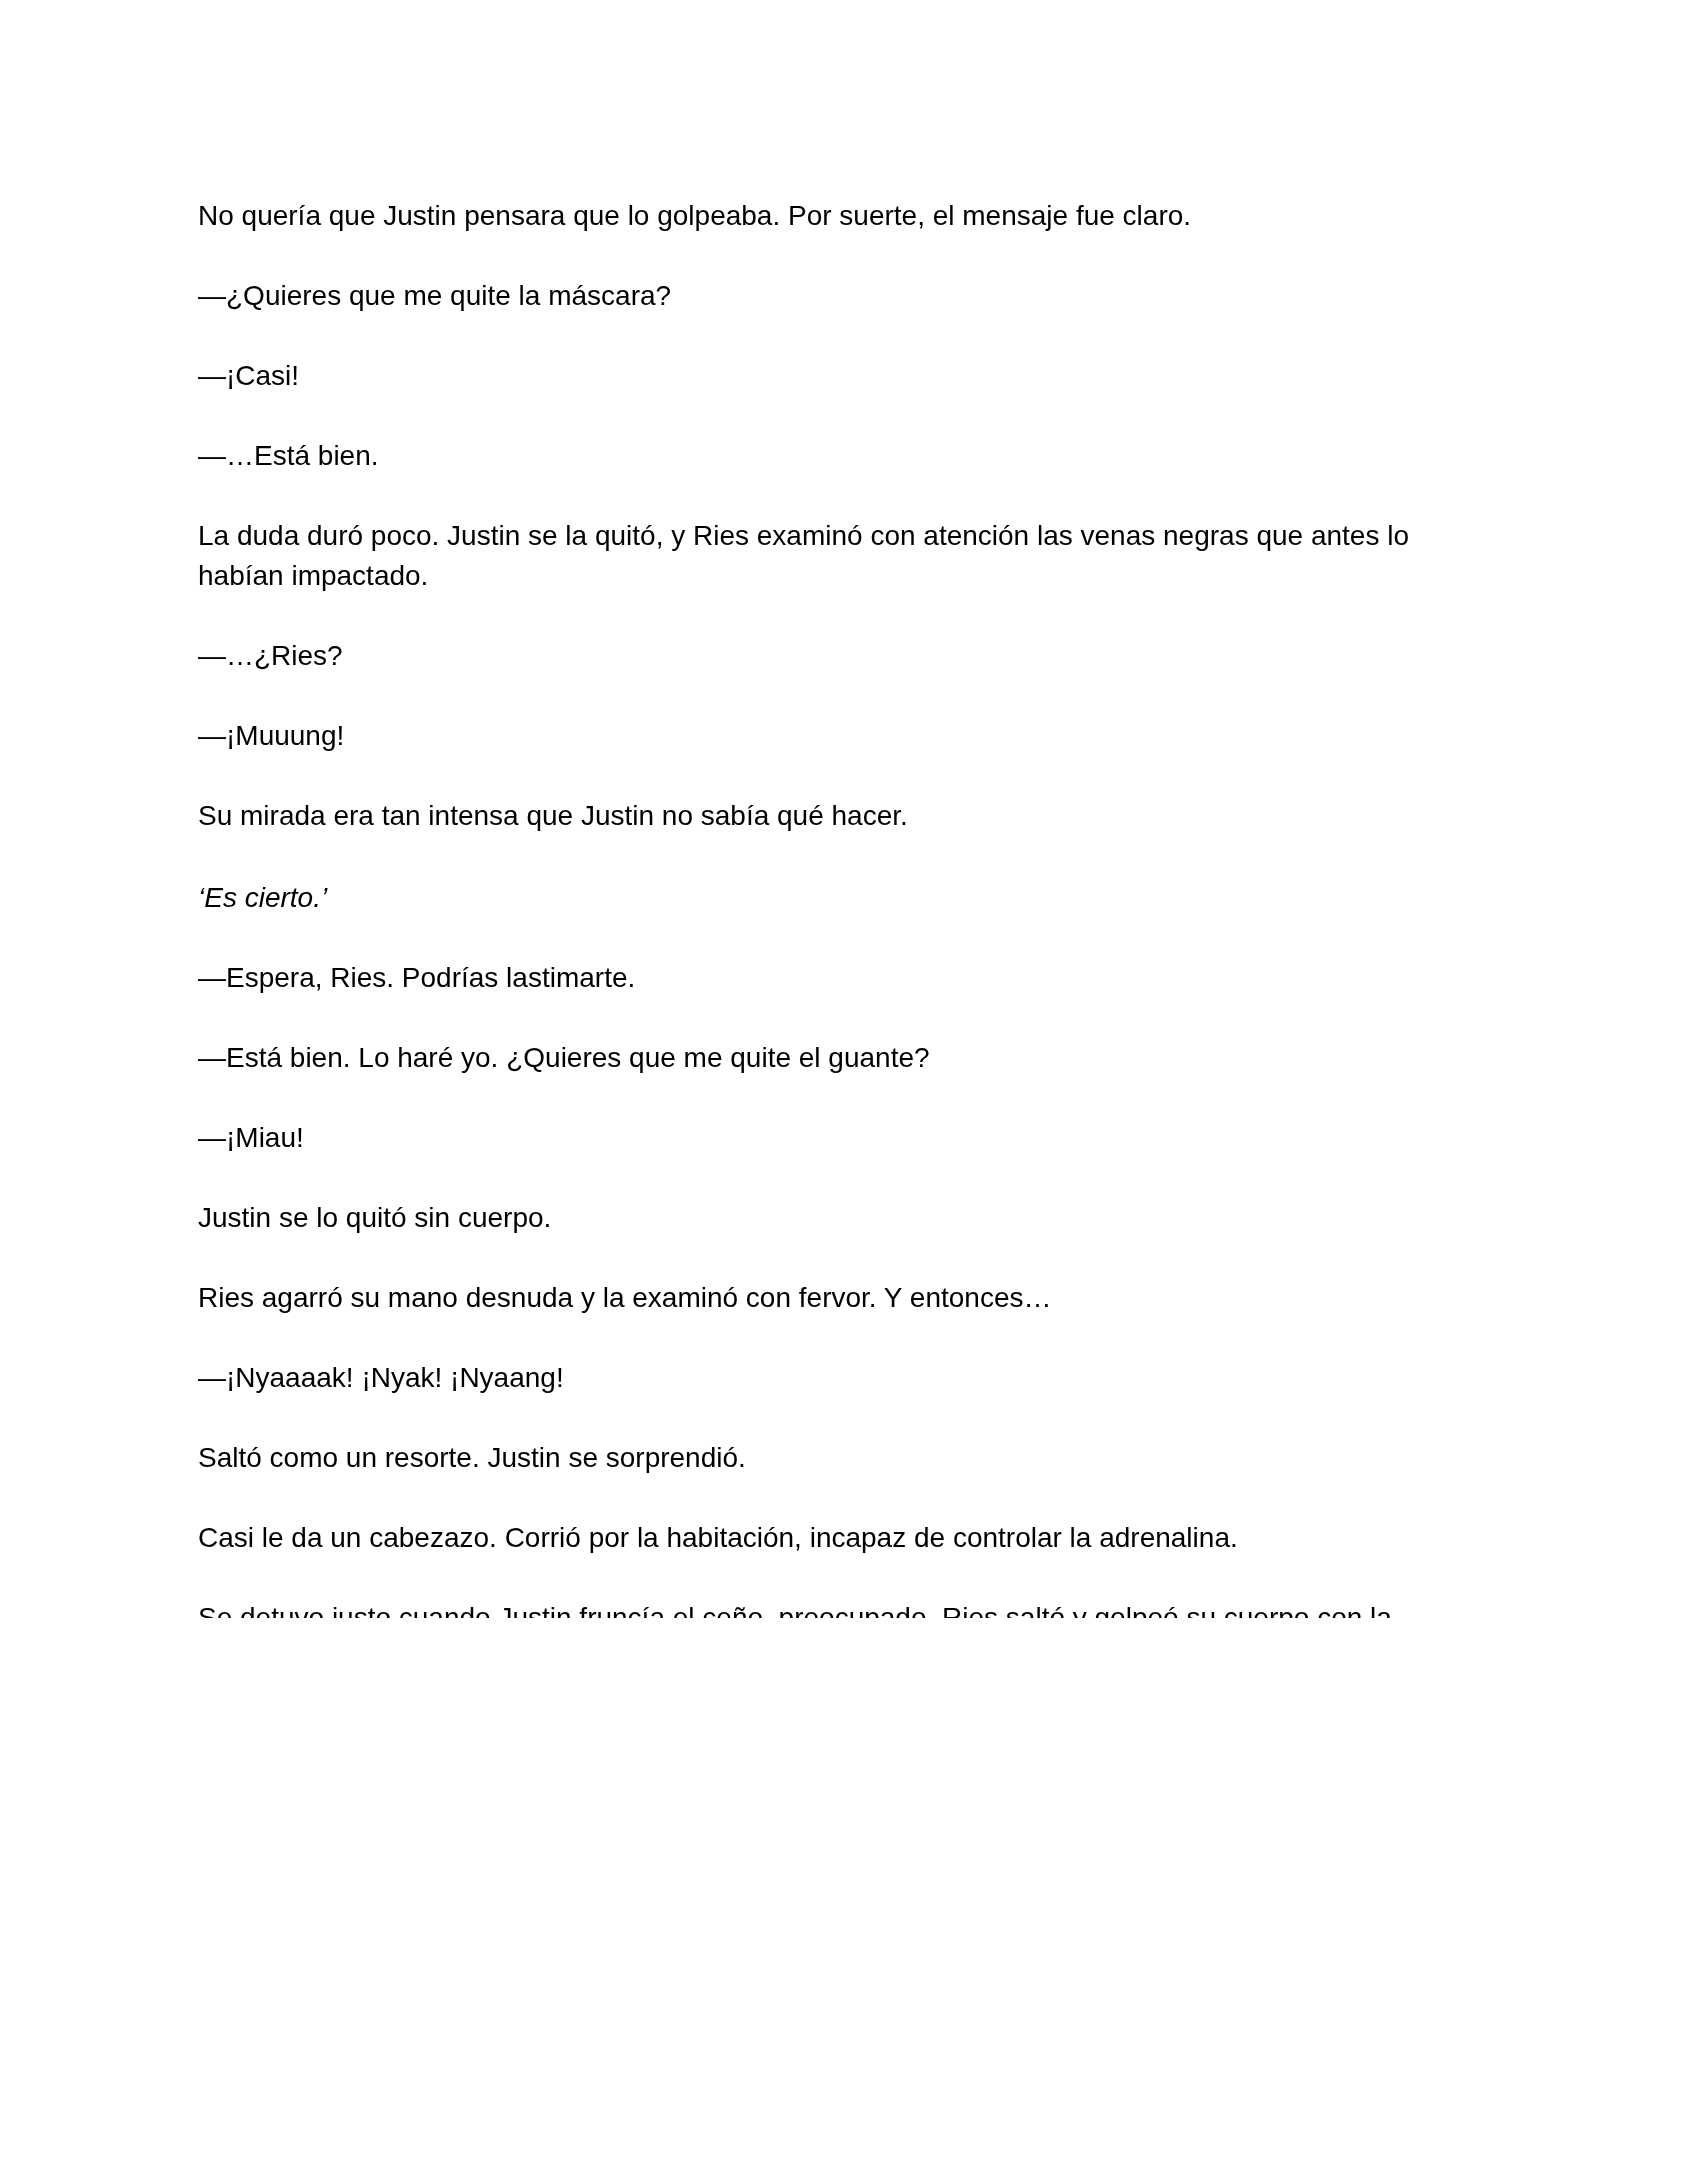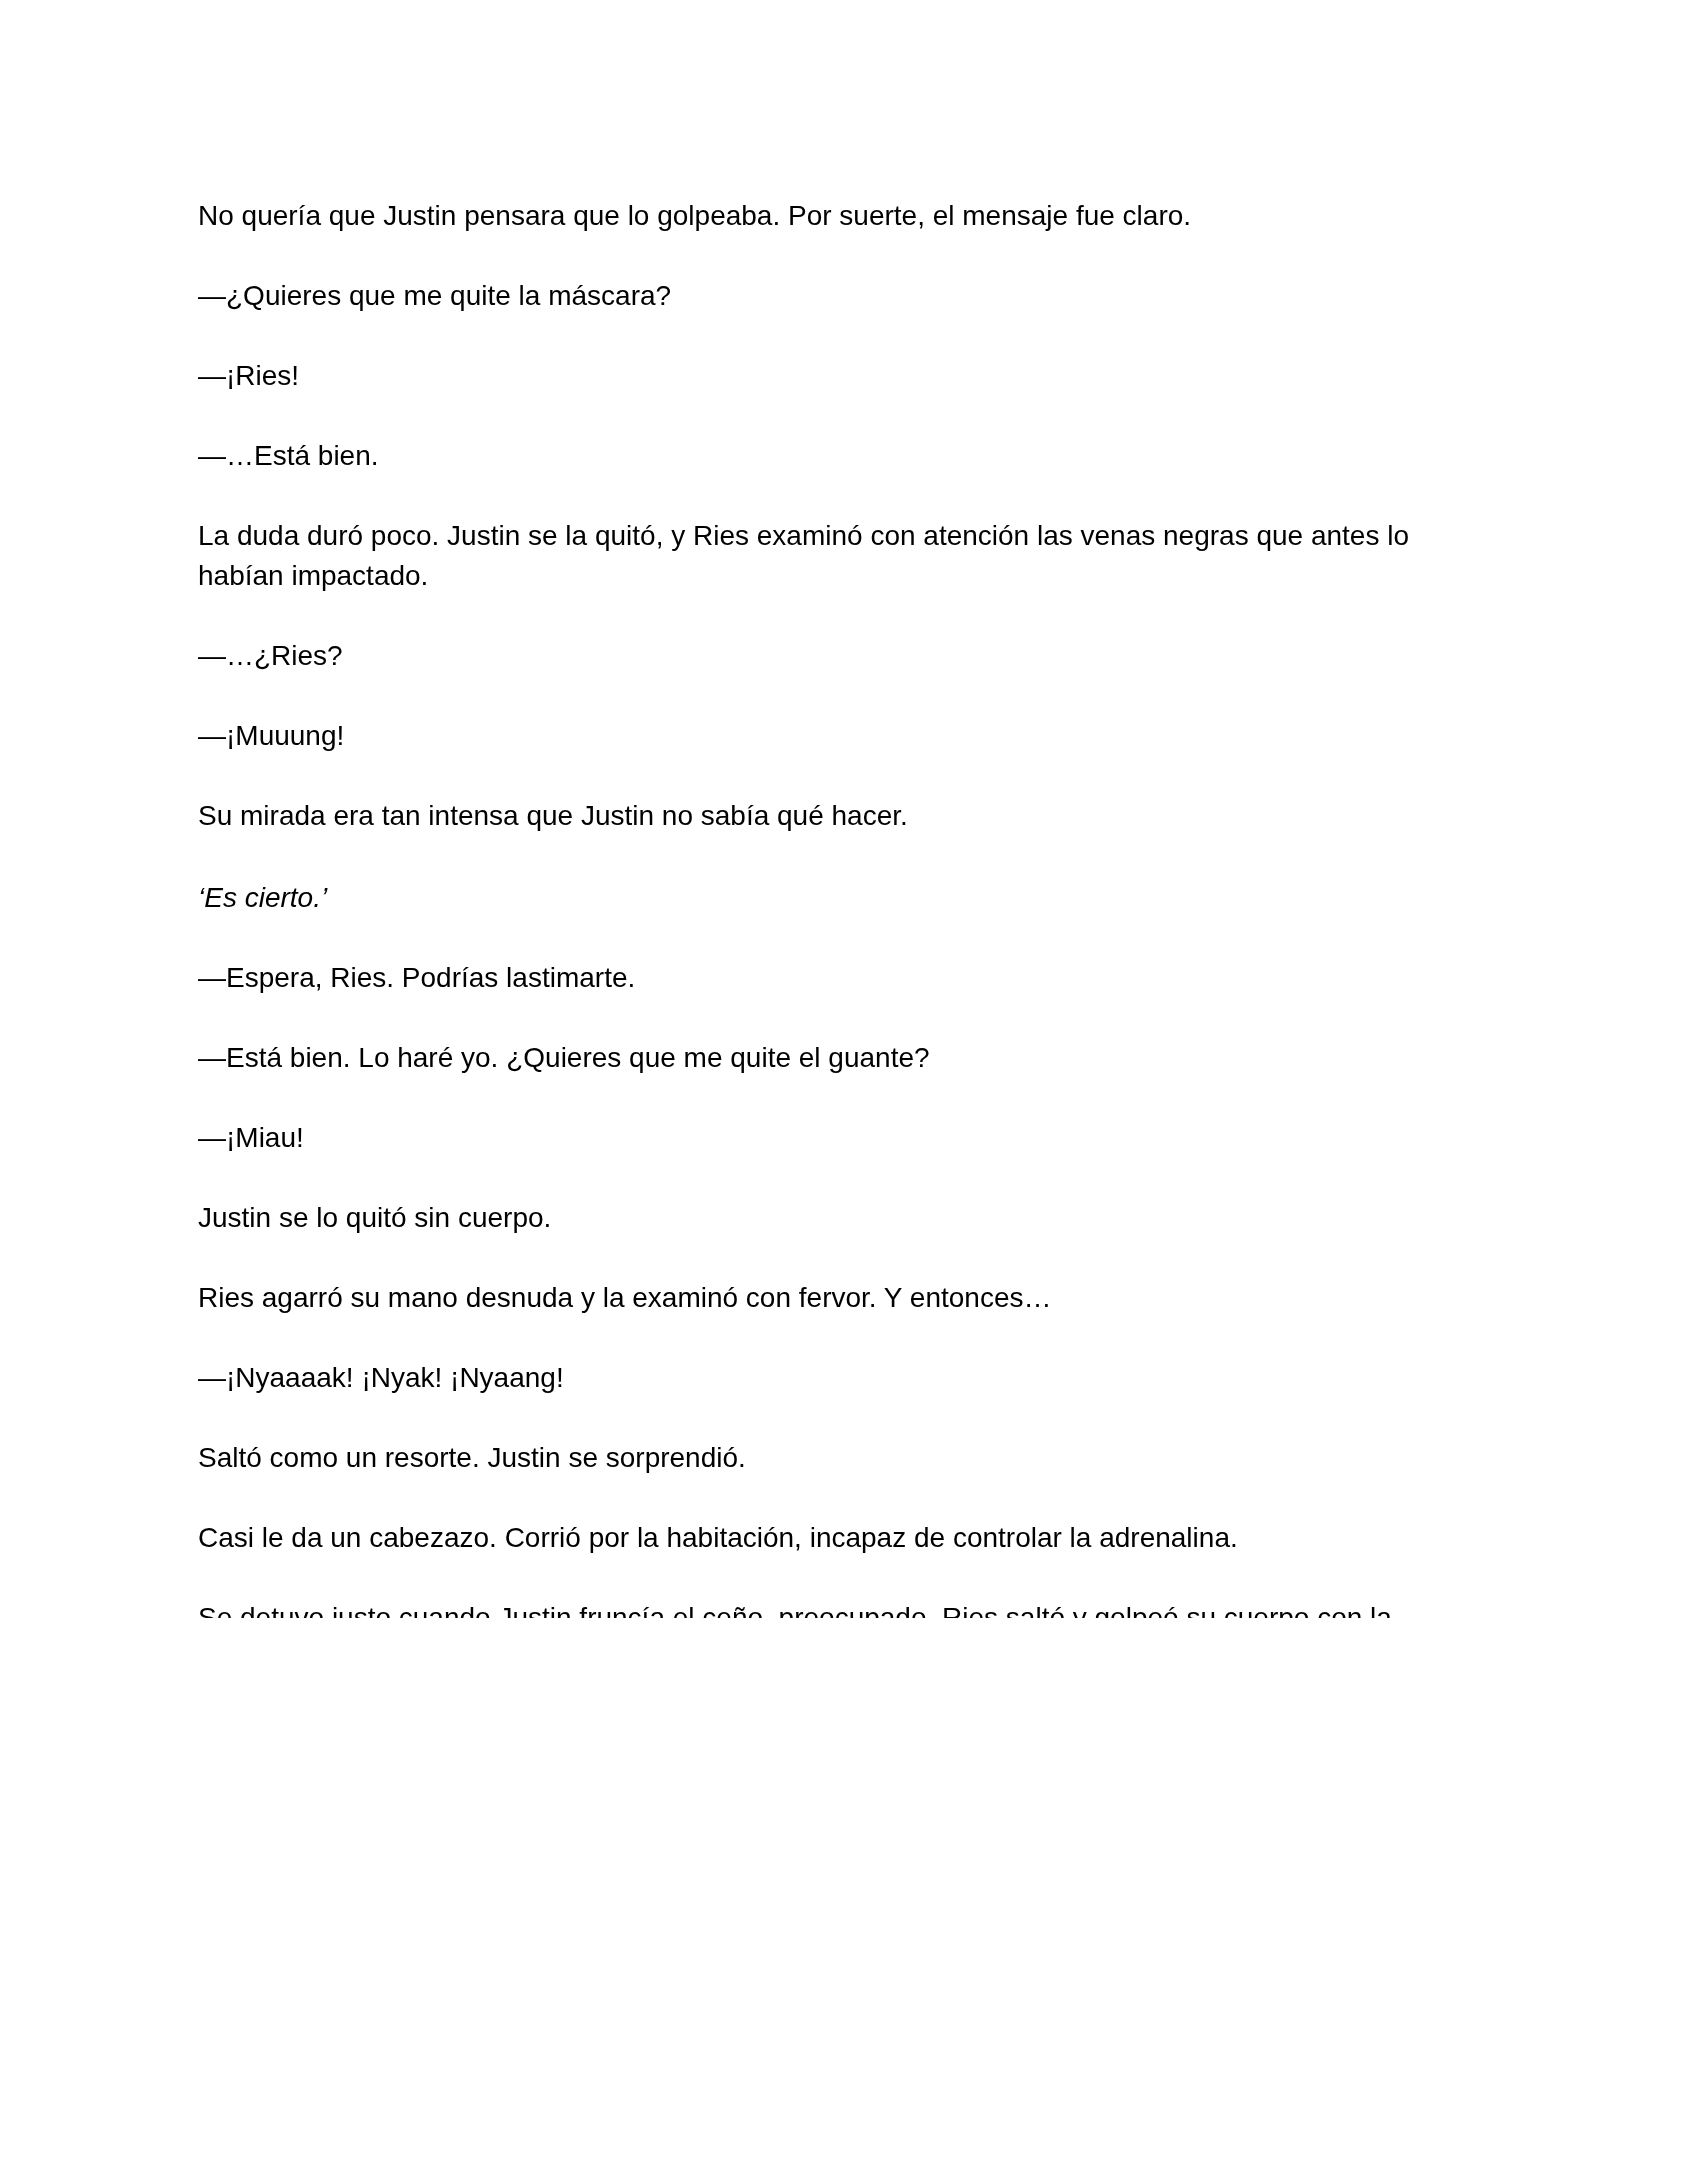--- a/index.html
+++ b/index.html
@@ -35,21 +35,21 @@
     margin-top: 42px;
   }
 </style>
 </head>
 <body>
 
 <div class="page">
   <div class="content">
     <p>No quería que Justin pensara que lo golpeaba. Por suerte, el mensaje fue claro.</p>
     <p>—¿Quieres que me quite la máscara?</p>
-    <p>—¡Ries!</p>
+    <p>—¡Casi!</p>
     <p>—…Está bien.</p>
     <p>La duda duró poco. Justin se la quitó, y Ries examinó con atención las venas negras que antes lo habían impactado.</p>
     <p>—…¿Ries?</p>
     <p>—¡Muuung!</p>
     <p>Su mirada era tan intensa que Justin no sabía qué hacer.</p>
     <p class="italic">‘Es cierto.’</p>
     <p>—Espera, Ries. Podrías lastimarte.</p>
     <p>—Está bien. Lo haré yo. ¿Quieres que me quite el guante?</p>
     <p>—¡Miau!</p>
     <p>Justin se lo quitó sin cuerpo.</p>

